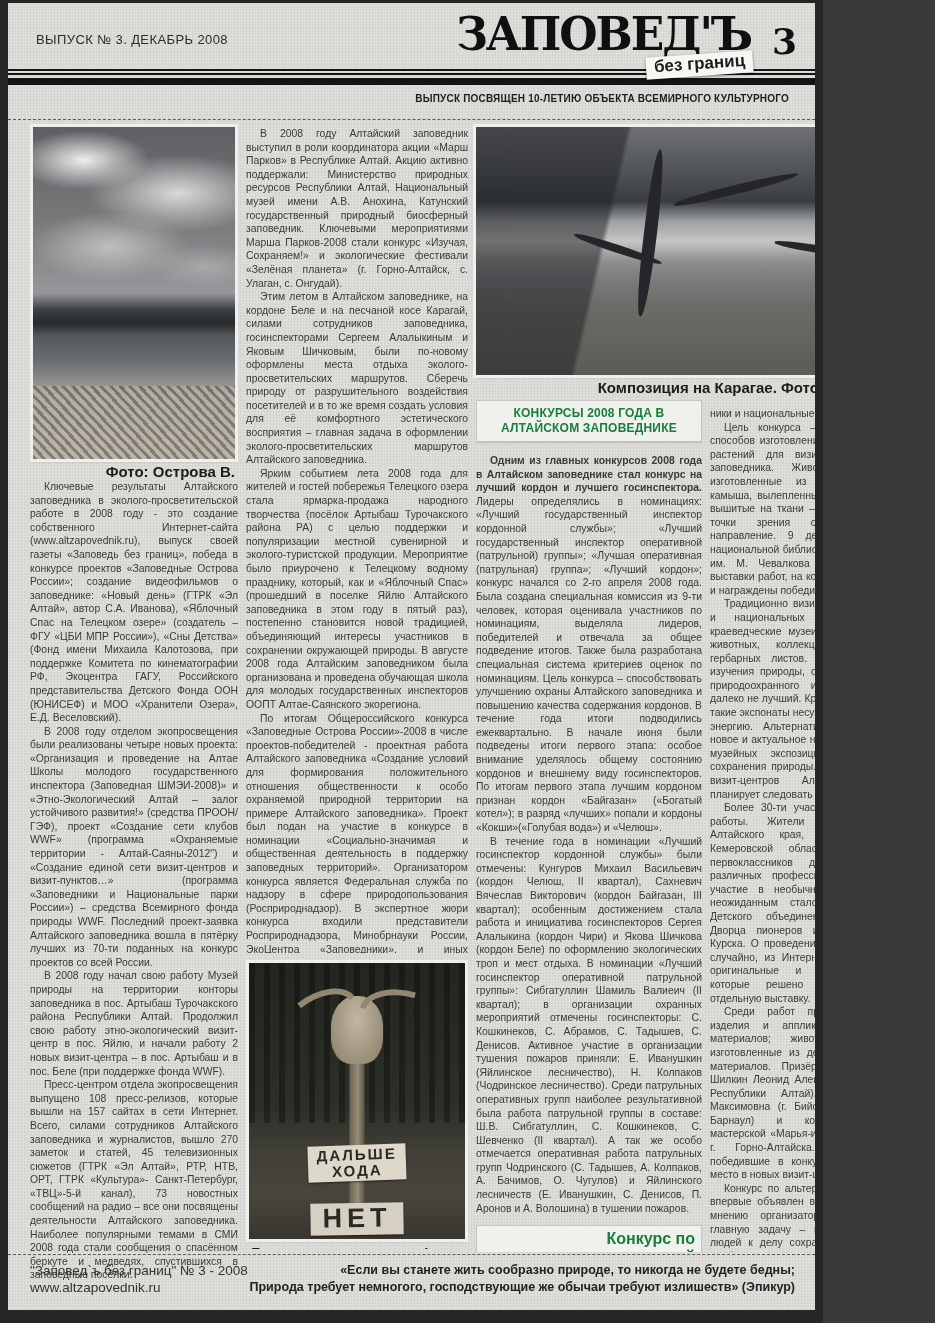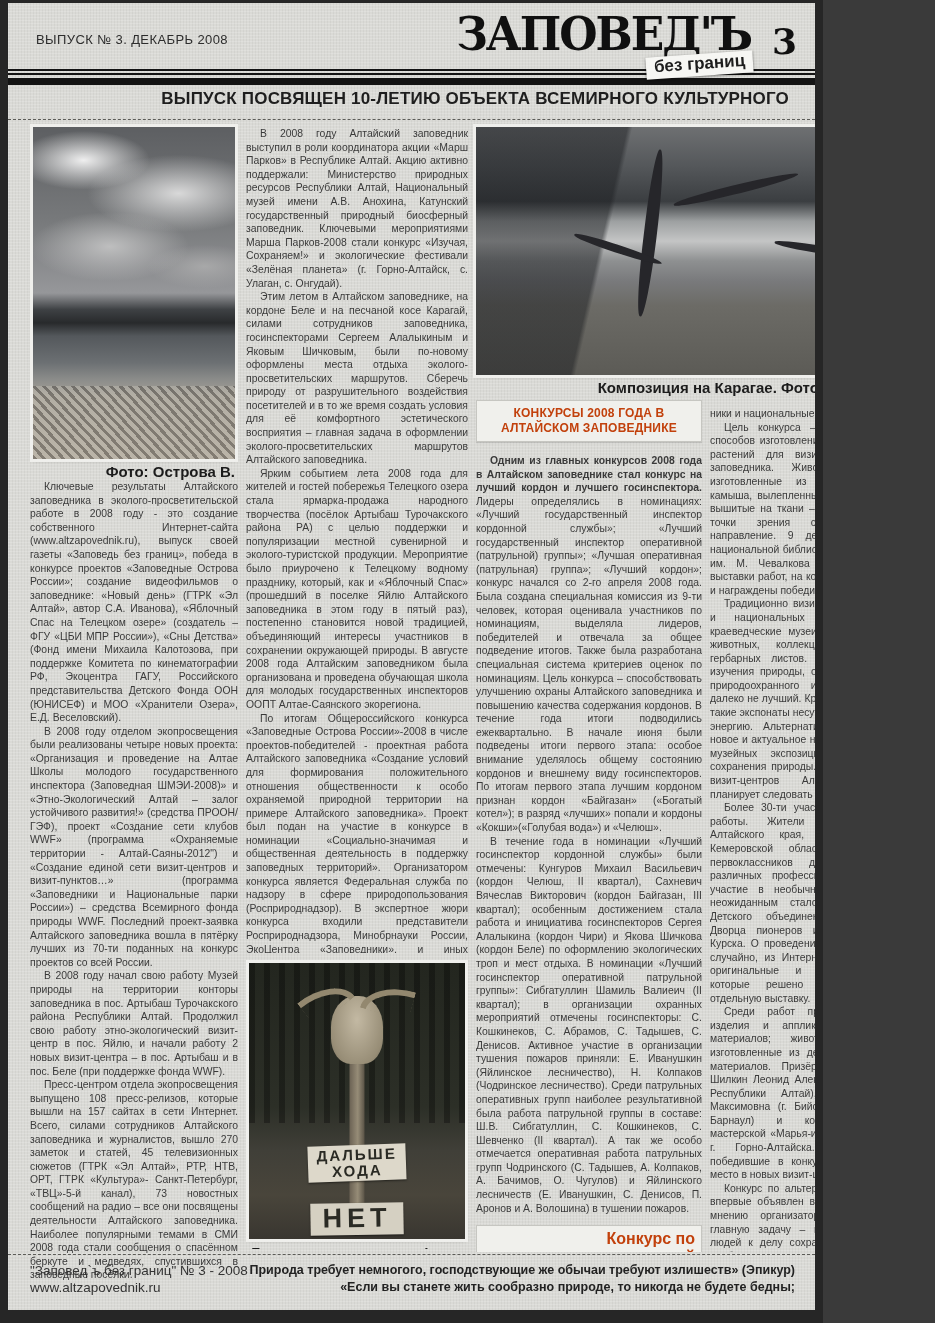--- a/index.html
+++ b/index.html
@@ -32,21 +32,21 @@
     position:absolute;right:70px;top:54px;transform:rotate(-4deg);
     background:#f6f6f3;color:#1d1d1d;font-weight:bold;font-size:17px;
     padding:0 8px 2px 8px;box-shadow:0 1px 3px rgba(0,0,0,.45);z-index:5;
   }
   .rule{position:absolute;left:0;right:0;background:#141414;}
   .rule.r1{top:69px;height:2px;}
   .rule.r2{top:73px;height:2px;}
   .rule.r3{top:78px;height:7px;}
   .dedication{
     position:absolute;right:34px;top:92px;text-align:right;font-weight:bold;
-    font-size:17px;line-height:14.5px;color:#1e1e1e;letter-spacing:.2px;
+    font-size:10px;line-height:14.5px;color:#1e1e1e;letter-spacing:.2px;
   }
   .dashed{position:absolute;left:8px;right:8px;border-top:1.5px dashed #5c5c58;}
   .dashed.hdr{top:119px;}
   .dashed.ftr{top:1254px;}
 
   
   .col{position:absolute;top:127px;}
   .col1{left:30px;width:208px;}
   .col2{left:246px;width:222px;height:1122px;overflow:hidden;}
   .col3{left:476px;top:400px;width:226px;height:852px;overflow:hidden;}
@@ -56,21 +56,21 @@
   .bodytext p.noindent{text-indent:0;}
   .col2 .bodytext{height:826px;overflow:hidden;}
   .b{font-weight:bold;}
 
   .caption{font-weight:bold;font-size:15px;color:#1c1c1c;}
   .caption.r{text-align:right;}
   .caption.c{text-align:center;}
 
   .head-strip{
     background:#f0f0ec;border:1px solid #c6c6c1;box-shadow:0 1px 1px rgba(0,0,0,.12);
-    font-weight:bold;color:#c2410c;
+    font-weight:bold;color:#15803d;
   }
   .eco-head{margin:14px 0 11px 0;padding:6px 8px 6px 14px;font-size:12.5px;letter-spacing:.3px;}
   .contest-head{margin:0 0 12px 0;padding:5px 6px;font-size:12px;text-align:center;line-height:15px;letter-spacing:.2px;}
   .sub-head{margin:10px 0 9px 0;padding:4px 6px;font-size:16px;text-align:right;border-bottom:2px solid #585854;}
 
   
   .photo{position:relative;overflow:hidden;box-shadow:0 0 0 3px #efefec,0 1px 4px rgba(0,0,0,.35);}
   .photo-lake{width:202px;height:332px;margin-left:3px;
     background:
       radial-gradient(ellipse 95px 42px at 25% 10%, rgba(246,246,246,.95), transparent 70%),
@@ -202,17 +202,17 @@
       <p>Конкурс по альтернативной таксидермии впервые объявлен в нашем регионе и, по мнению организаторов, выполнил свою главную задачу – привлечь талантливых людей к делу сохранения природы таким необычным способом. По просьбе художников из Новосибирска данный конкурс продлён до весны 2009 года, поэтому поиск талантливых мастеров продолжается.</p>
     </div>
   </div>
 
   <div class="dashed ftr"></div>
   <div class="footer-left">
     <div>"Заповед`ъ без границ" № 3 - 2008</div>
     <div>www.altzapovednik.ru</div>
   </div>
   <div class="footer-quote">
+    <div>«Если вы станете жить сообразно природе, то никогда не будете бедны;</div>
     <div>Природа требует немногого, господствующие же обычаи требуют излишеств» (Эпикур)</div>
-    <div>«Если вы станете жить сообразно природе, то никогда не будете бедны;</div>
   </div>
 
 </div>
 
 </body></html>

